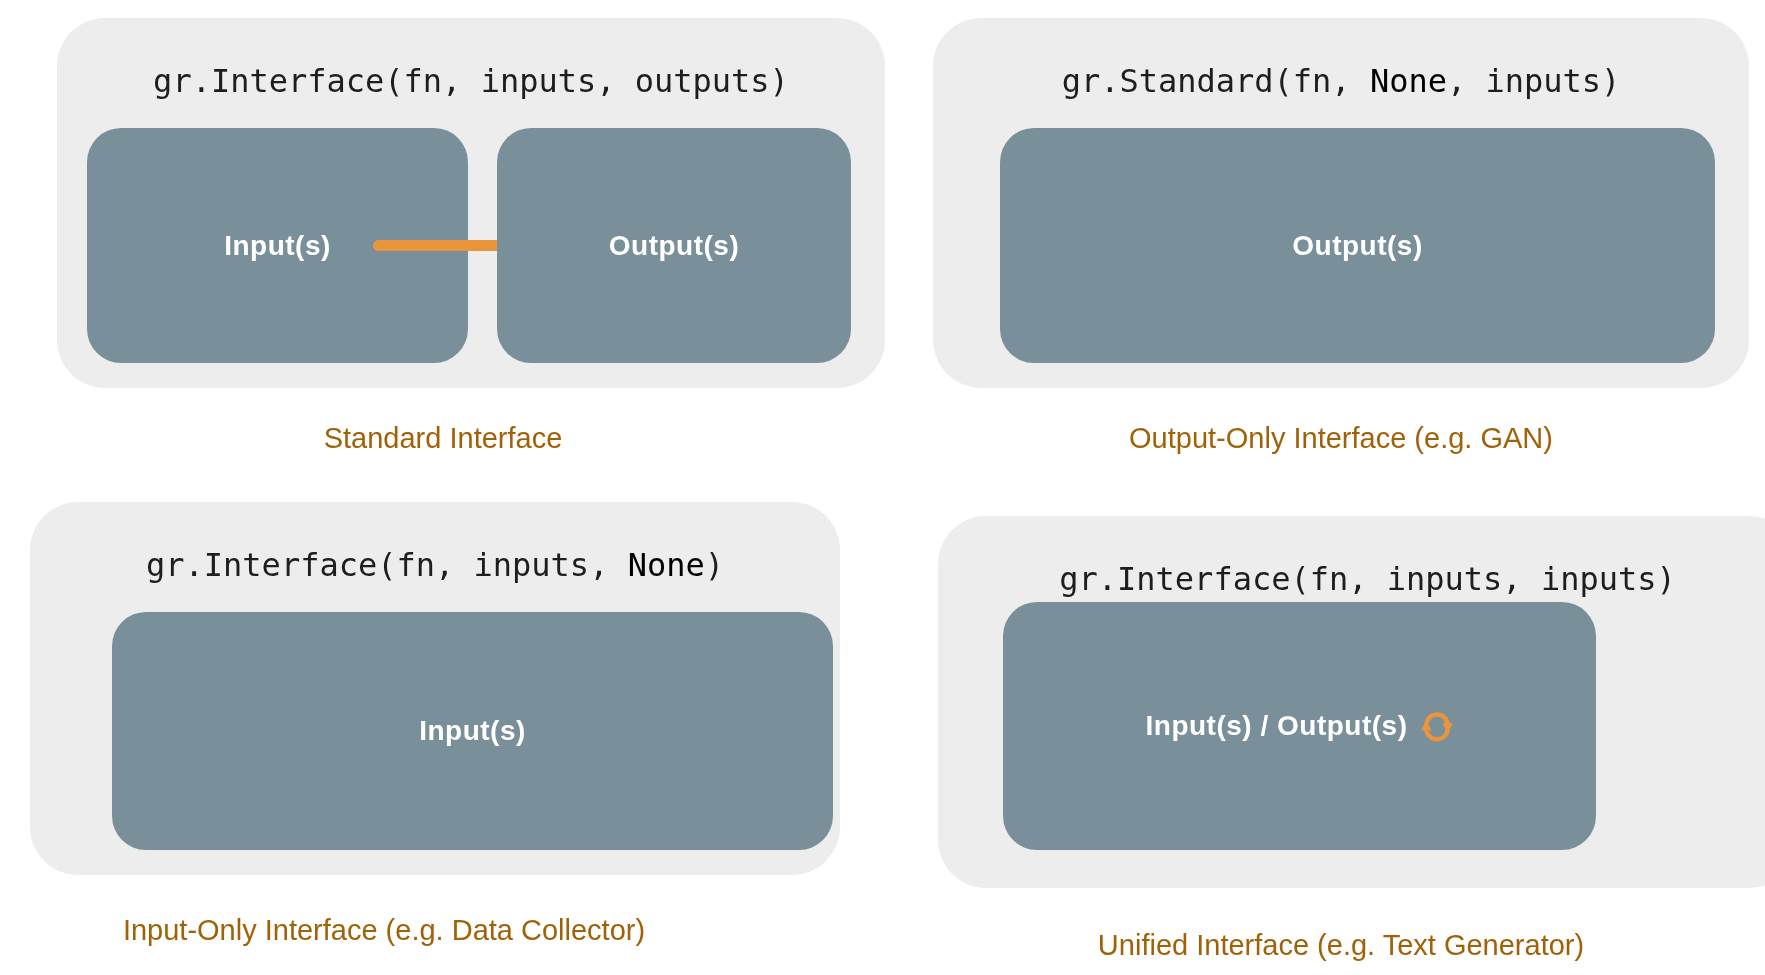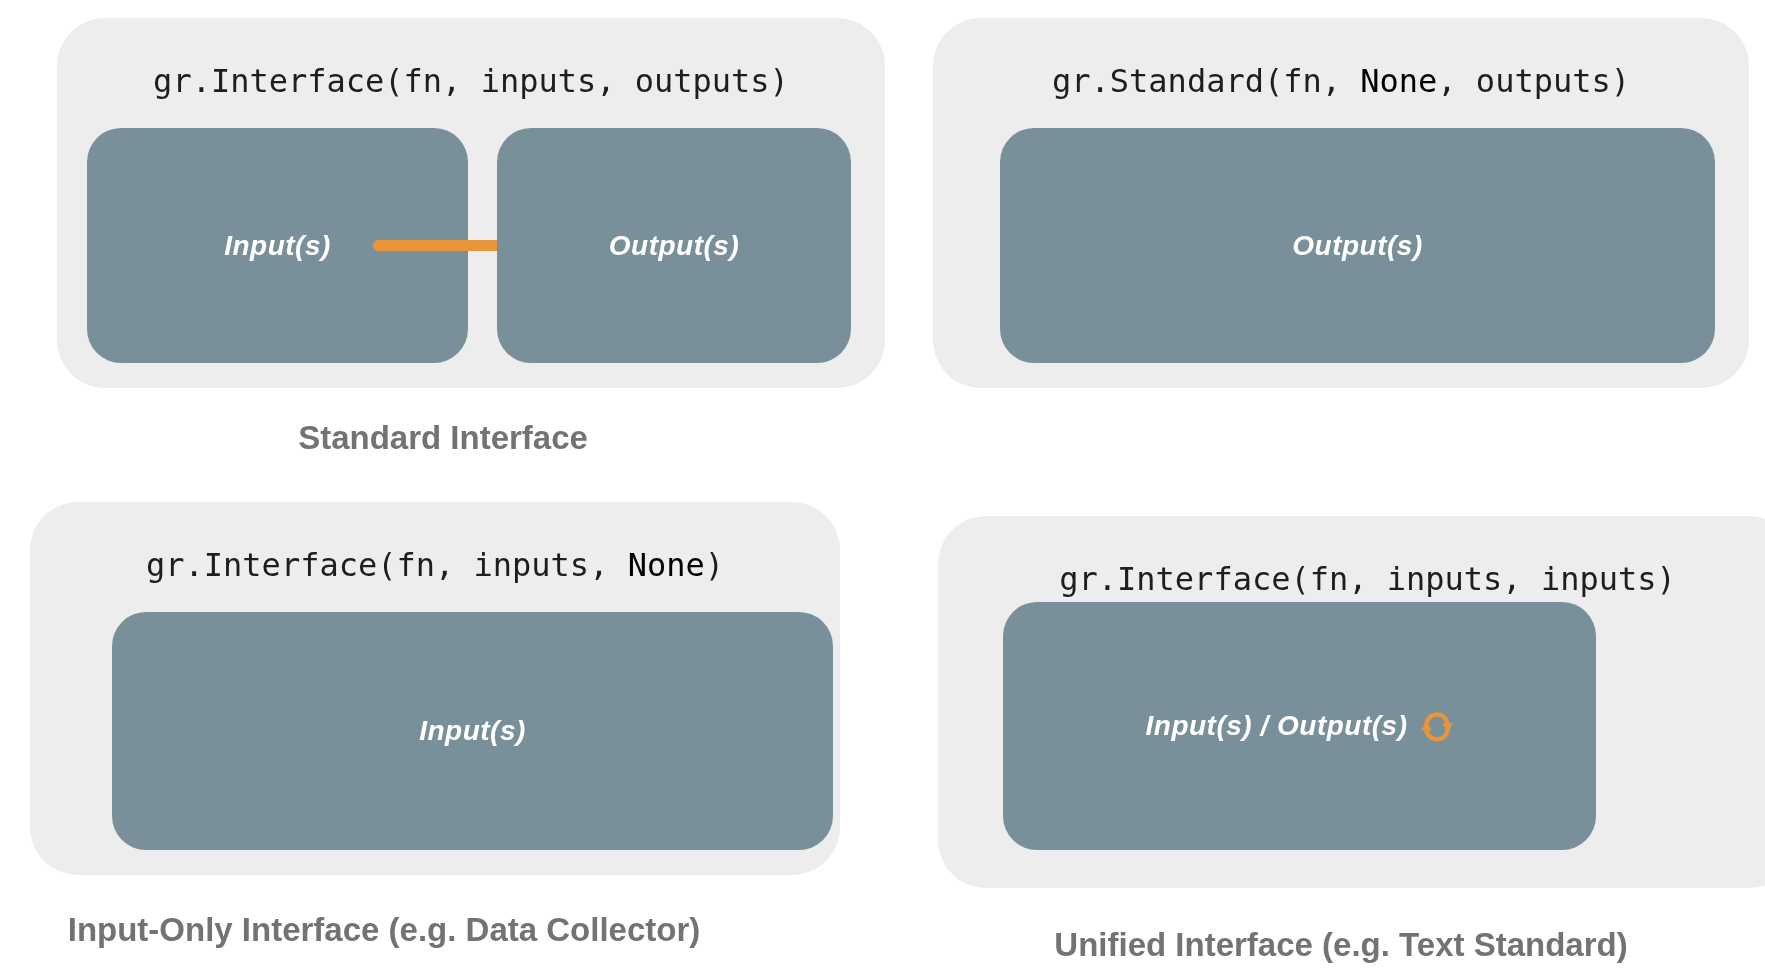--- a/index.html
+++ b/index.html
@@ -38,21 +38,20 @@
     background: #79909B;
     border-radius: 34px;
     display: flex;
     align-items: center;
     justify-content: center;
     gap: 14px;
     color: #ffffff;
     font-weight: bold;
     font-size: 28px;
     letter-spacing: 0.5px;
-    font-style: italic;
   }
   
   .panel-tl .box-input  { left: 30px;  top: 110px; width: 381px; height: 235px; }
   .panel-tl .box-output { left: 440px; top: 110px; width: 354px; height: 235px; }
   
   .panel-tr .box-single { left: 67px; top: 110px; width: 715px; height: 235px; }
   .panel-bl .box-single { left: 82px; top: 110px; width: 721px; height: 238px; }
   .panel-br .box-single { left: 65px; top: 86px;  width: 593px; height: 248px; }
 
   
@@ -73,23 +72,23 @@
     left: 158px; top: 0;
     width: 0; height: 0;
     border-left: 46px solid #E8953C;
     border-top: 20px solid transparent;
     border-bottom: 20px solid transparent;
   }
 
   .caption {
     position: absolute;
     transform: translate(-50%, -50%);
-    font-weight: bold;
-    font-size: 33px;
-    color: #737373;
+    font-weight: normal;
+    font-size: 29px;
+    color: #a16207;
     white-space: nowrap;
   }
   .caption-tl { left: 443px;  top: 438px; }
   .caption-tr { left: 1341px; top: 438px; }
   .caption-bl { left: 384px;  top: 930px; }
   .caption-br { left: 1341px; top: 945px; }
 
   .sync-icon-svg { display: block; }
 </style>
 </head>
@@ -106,25 +105,26 @@
       <div class="arrow-shaft"></div>
       <div class="arrow-head"></div>
     </div>
     <div class="box box-output">
       <span>Output(s)</span>
     </div>
   </section>
   <div class="caption caption-tl">Standard Interface</div>
 
   <section class="panel panel-tr">
-    <div class="code"><span>gr.Standard(fn, </span><span class="arg-none">None</span><span>, outputs)</span></div>
+    <div class="code"><span>gr.Standard(fn, </span><span class="arg-none">None</span><span>, inputs)</span></div>
     <div class="box box-single">
       <span>Output(s)</span>
     </div>
   </section>
+  <div class="caption caption-tr">Output-Only Interface (e.g. GAN)</div>
 
   <section class="panel panel-bl">
     <div class="code"><span>gr.Interface(fn, inputs, </span><span class="arg-none">None</span><span>)</span></div>
     <div class="box box-single">
       <span>Input(s)</span>
     </div>
   </section>
   <div class="caption caption-bl">Input-Only Interface (e.g. Data Collector)</div>
 
   <section class="panel panel-br">
@@ -134,15 +134,15 @@
       <span>
         <svg class="sync-icon-svg" width="32" height="32" viewBox="0 0 36 36" aria-hidden="true">
           <path d="M 6 17 A 12 12 0 0 1 30 17" fill="none" stroke="#E8953C" stroke-width="5"></path>
           <polygon points="24,15 36,15 30,26" fill="#E8953C"></polygon>
           <path d="M 30 21 A 12 12 0 0 1 6 21" fill="none" stroke="#E8953C" stroke-width="5"></path>
           <polygon points="0,23 12,23 6,12" fill="#E8953C"></polygon>
         </svg>
       </span>
     </div>
   </section>
-  <div class="caption caption-br">Unified Interface (e.g. Text Standard)</div>
+  <div class="caption caption-br">Unified Interface (e.g. Text Generator)</div>
 
 </div>
 
 </body></html>

